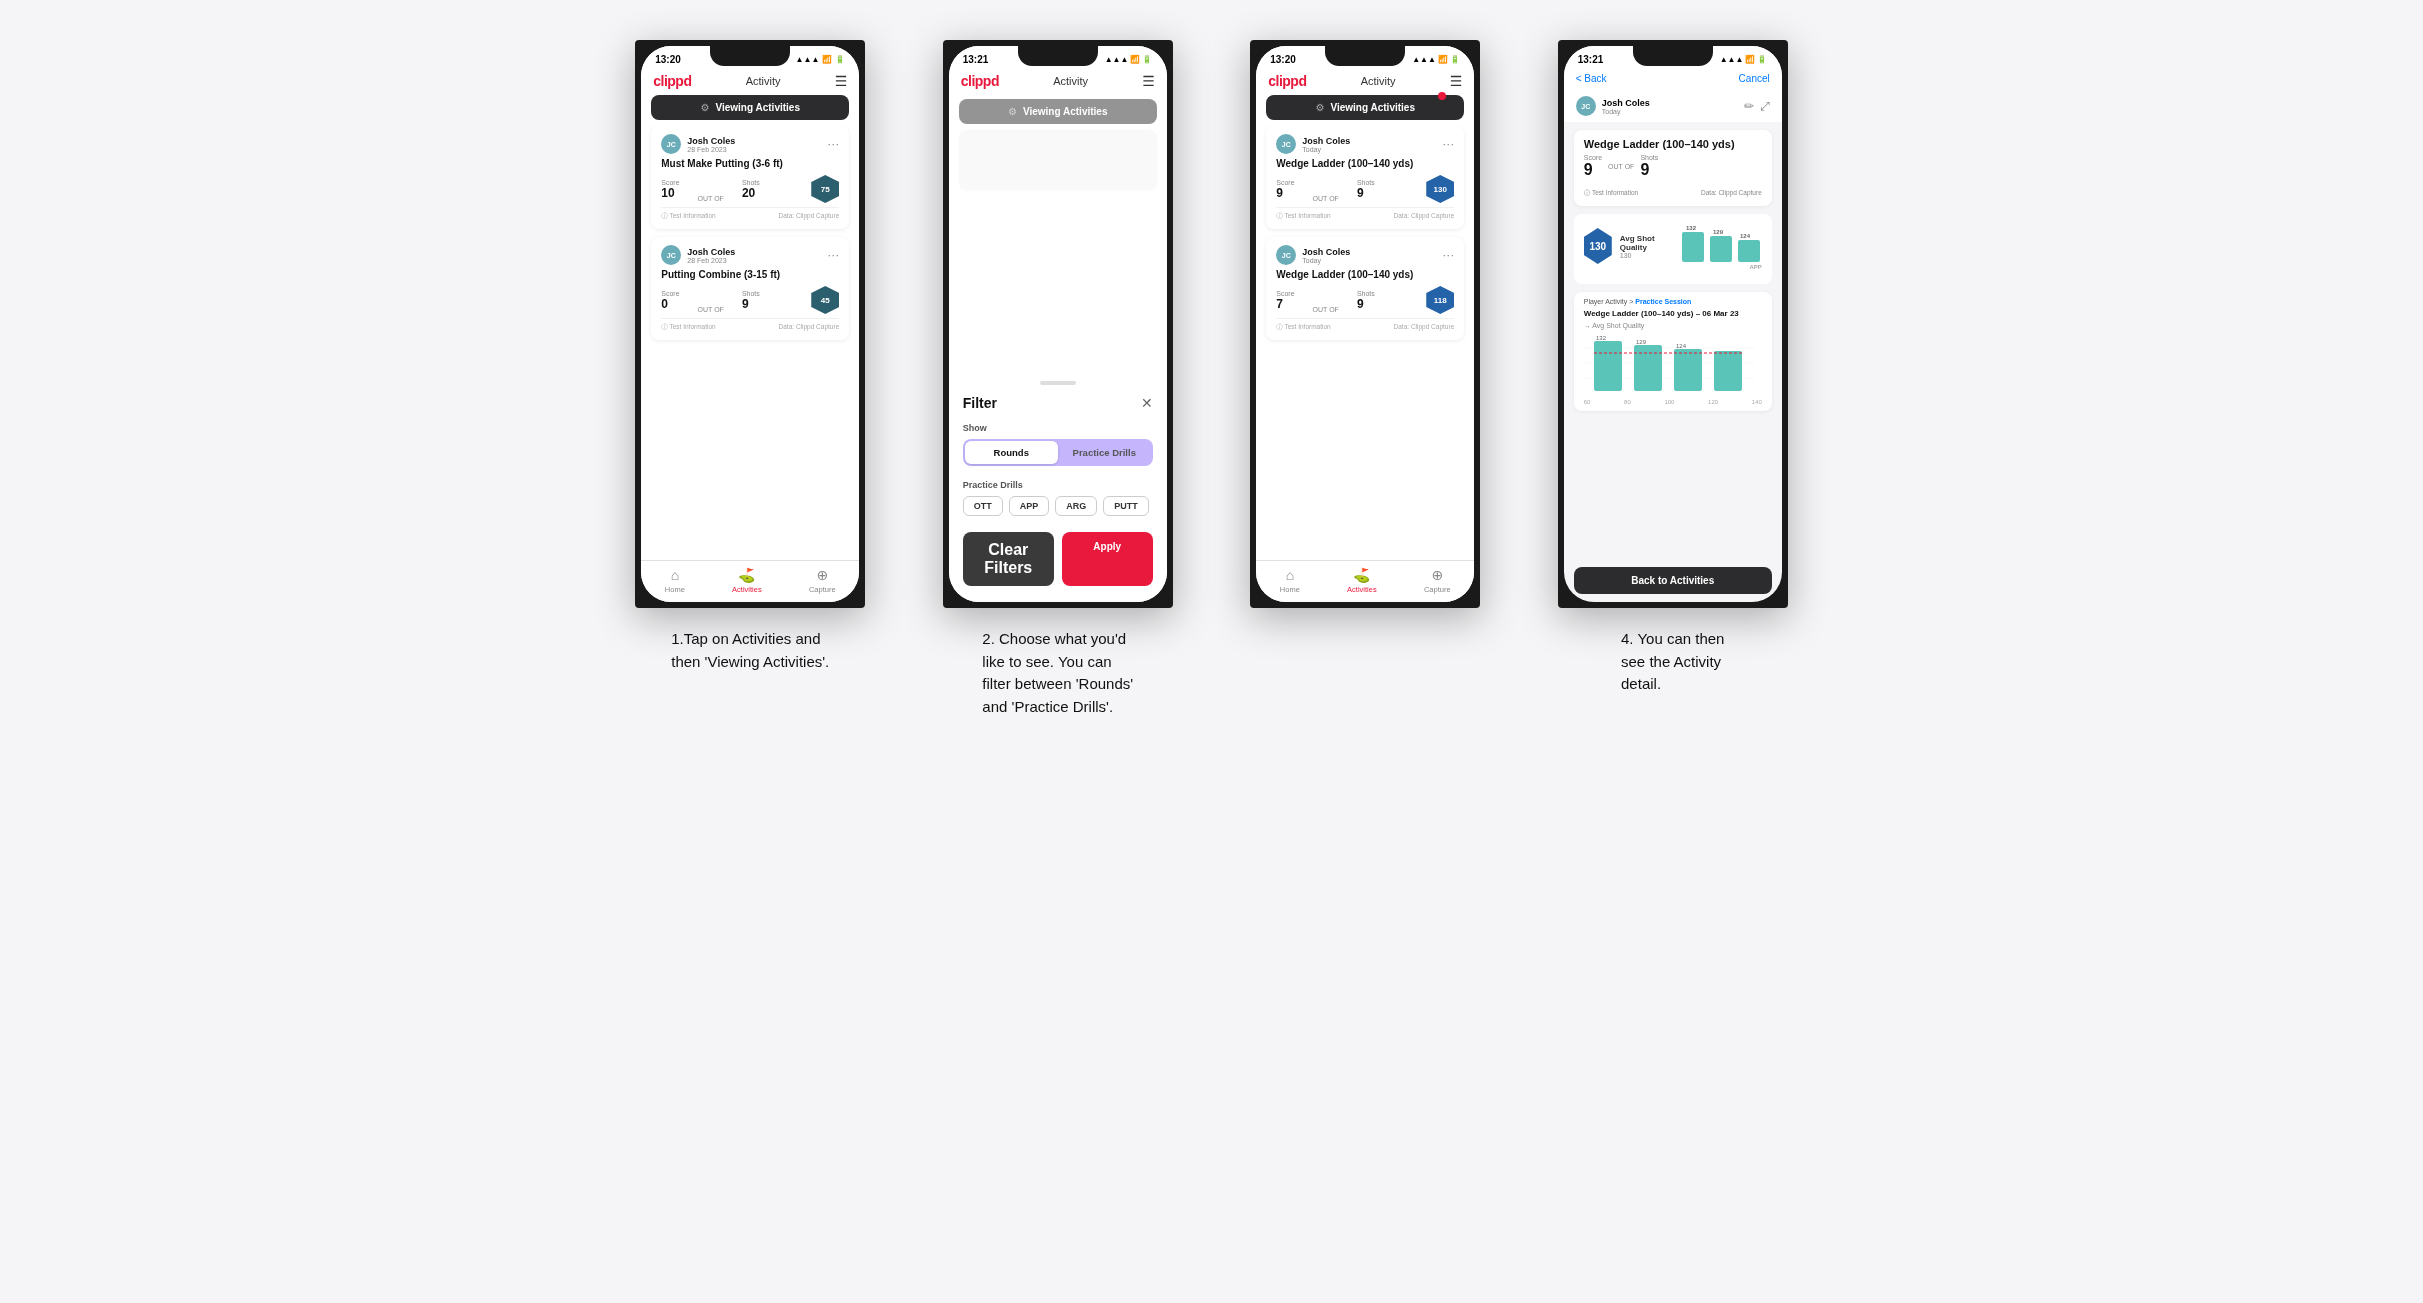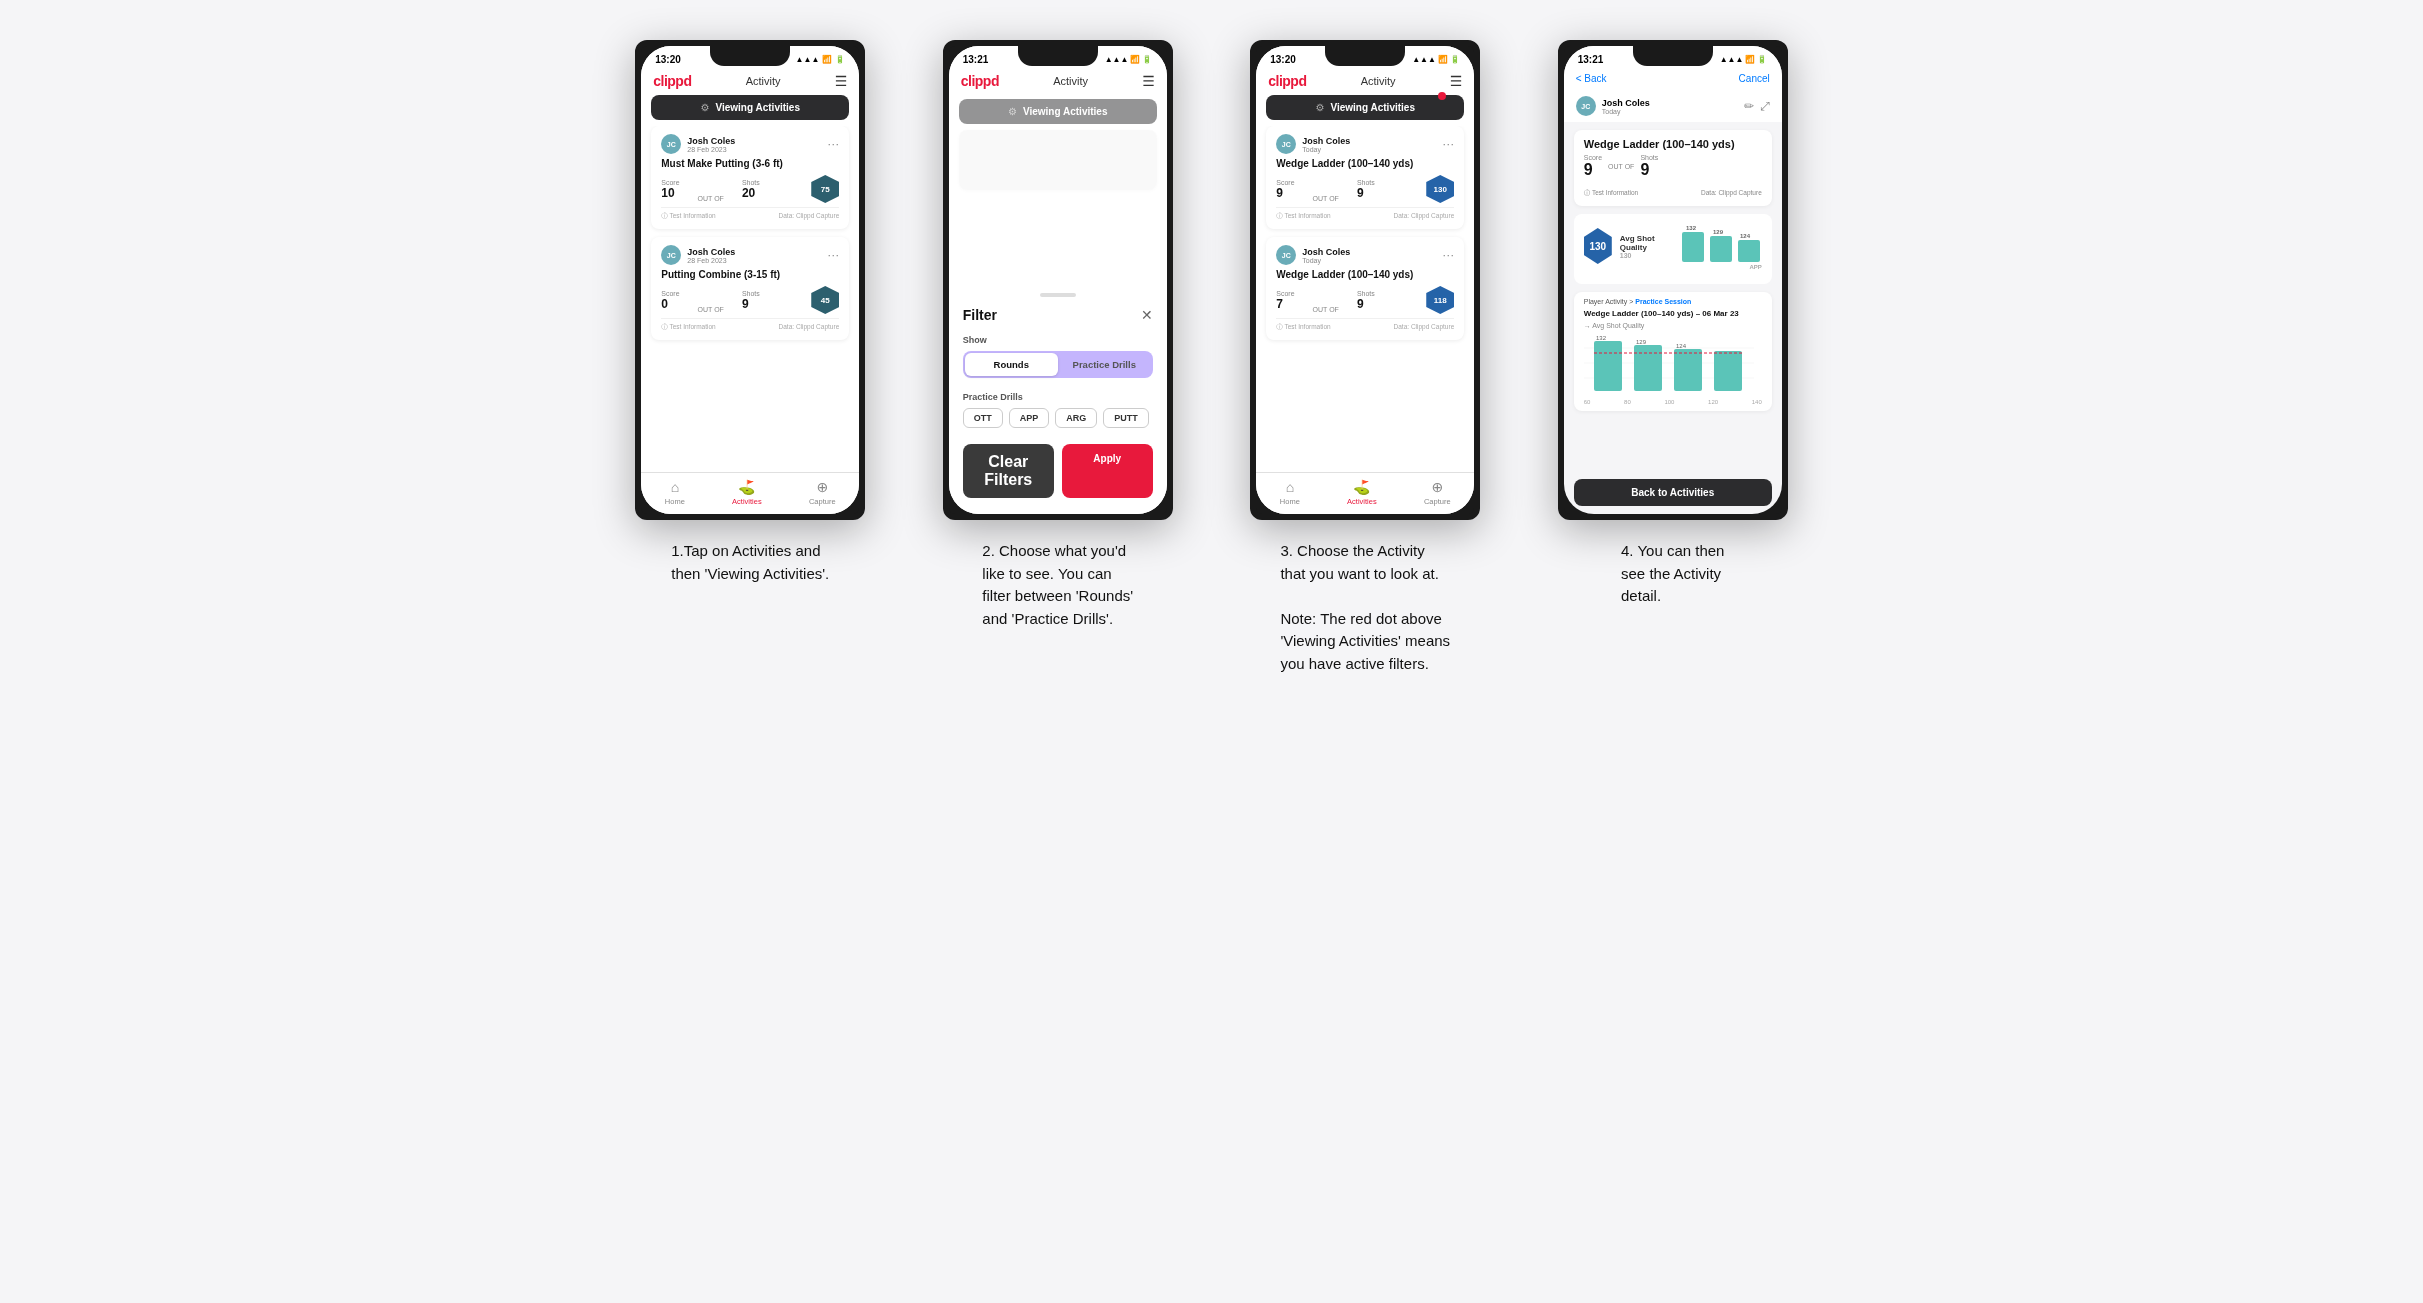--- a/index.html
+++ b/index.html
@@ -24,23 +24,23 @@
       display: flex;
       flex-direction: column;
       align-items: center;
       flex: 1;
       gap: 20px;
     }
 
     
     .phone-frame {
       width: 230px;
-      height: 480px;
+      height: 568px;
       background: #1a1a1a;
-      border-radius: 12px;
+      border-radius: 4px;
       position: relative;
       box-shadow: 0 10px 40px rgba(0,0,0,0.3);
       overflow: hidden;
       border: 6px solid #1a1a1a;
     }
     .phone-screen {
       width: 100%;
       height: 100%;
       background: #ffffff;
       border-radius: 30px;
@@ -642,26 +642,20 @@
             <span class="nav-icon">⛳</span>
             <span>Activities</span>
           </div>
           <div class="nav-item">
             <span class="nav-icon">⊕</span>
             <span>Capture</span>
           </div>
         </div>
       </div>
     </div>
-    <p class="step-description" style="white-space: pre-line;">3. Choose the Activity
-that you want to look at.
-
-Note: The red dot above
-'Viewing Activities' means
-you have active filters.</p>
   </div>
 
   <div class="step-column">
     <div class="phone-frame">
       <div class="phone-notch"></div>
       <div class="phone-screen" style="background:#f5f5f7;">
         <div class="status-bar" style="background:#fff;">
           <span class="time">13:21</span>
           <div class="status-icons">
             <span>▲▲▲ 📶 🔋</span>

